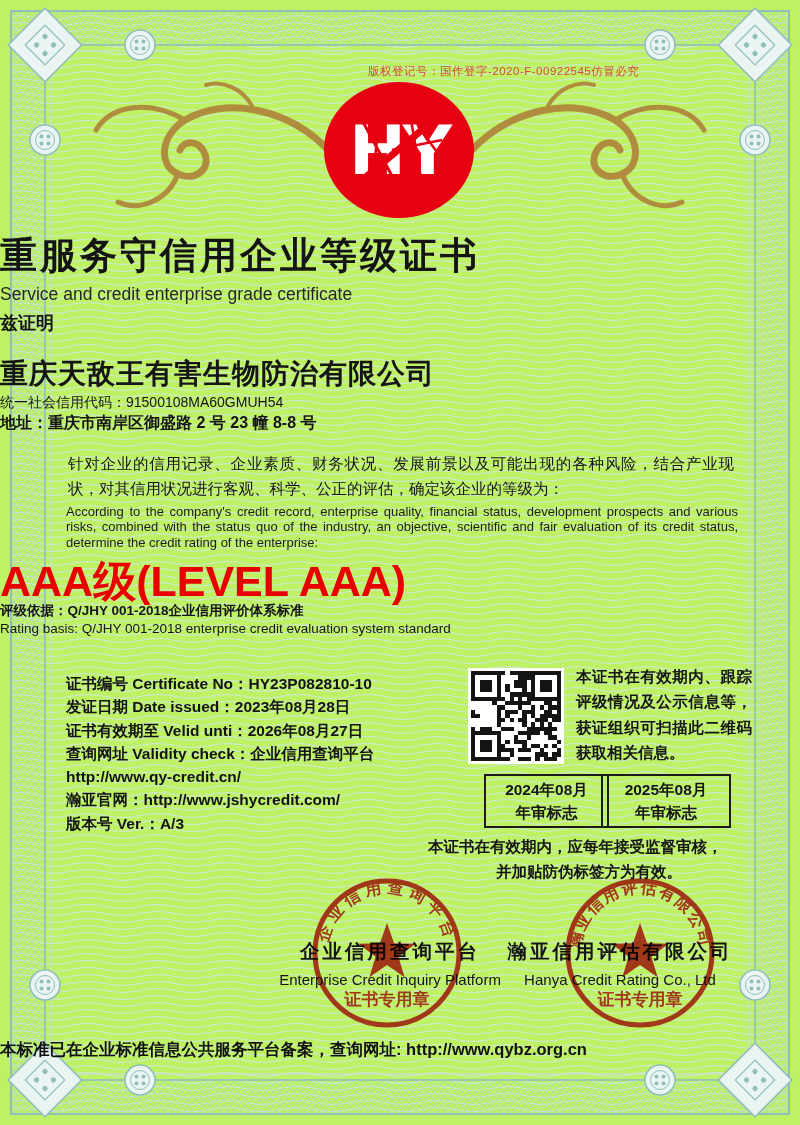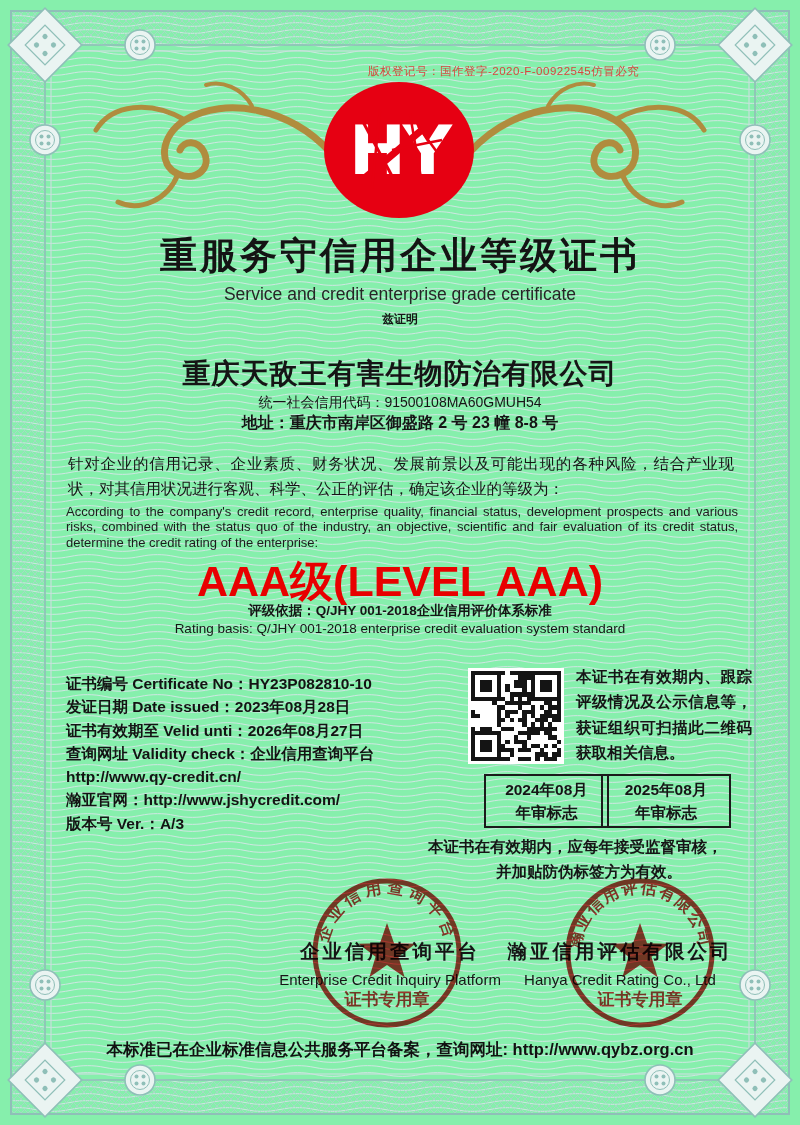--- a/index.html
+++ b/index.html
@@ -1,24 +1,24 @@
 <!DOCTYPE html>
 <html><head>
 <meta charset="utf-8">
 <style>
   html,body{margin:0;padding:0;}
   body{width:800px;height:1125px;font-family:"Liberation Sans","DejaVu Sans",sans-serif;}
-  .page{position:relative;width:800px;height:1125px;background:#86efac;overflow:hidden;color:#151515;}
+  .page{position:relative;width:800px;height:1125px;background:#bef264;overflow:hidden;color:#151515;}
   .page svg.bg,.page svg.frame{position:absolute;left:0;top:0;}
   .abs{position:absolute;}
-  .ctr{left:0;width:100%;text-align:center;}
+  .ctr{left:0;width:100%;text-align:left;}
   .copyright{left:368px;top:64px;font-size:11.5px;color:#d6483e;letter-spacing:.5px;white-space:nowrap;}
   .title-cn{top:231px;font-size:37px;font-weight:700;letter-spacing:3px;color:#141414;}
   .title-en{top:284px;font-size:17.5px;color:#262626;}
-  .certify-cn{top:311px;font-size:12px;font-weight:600;}
+  .certify-cn{top:311px;font-size:18px;font-weight:600;}
   .certify-en{top:331px;font-size:15.5px;}
   .company-name{top:355px;font-size:28px;font-weight:800;letter-spacing:1px;}
   .credit-code{top:394px;font-size:14px;font-weight:400;}
   .address{top:413px;font-size:16px;font-weight:600;}
   .eval-cn{left:68px;top:452px;width:666px;font-size:15.5px;line-height:24.5px;font-weight:400;text-align:justify;}
   .eval-en{left:66px;top:504px;width:672px;font-size:13px;line-height:15.4px;text-align:justify;color:#1c1c1c;}
   .rating{top:553px;font-size:43px;font-weight:800;color:#e80000;}
   .basis-cn{top:602px;font-size:13.5px;font-weight:700;}
   .basis-en{top:621px;font-size:13.5px;}
   .details{left:66px;top:672px;width:400px;font-size:15.5px;line-height:23.3px;font-weight:600;color:#131313;}

